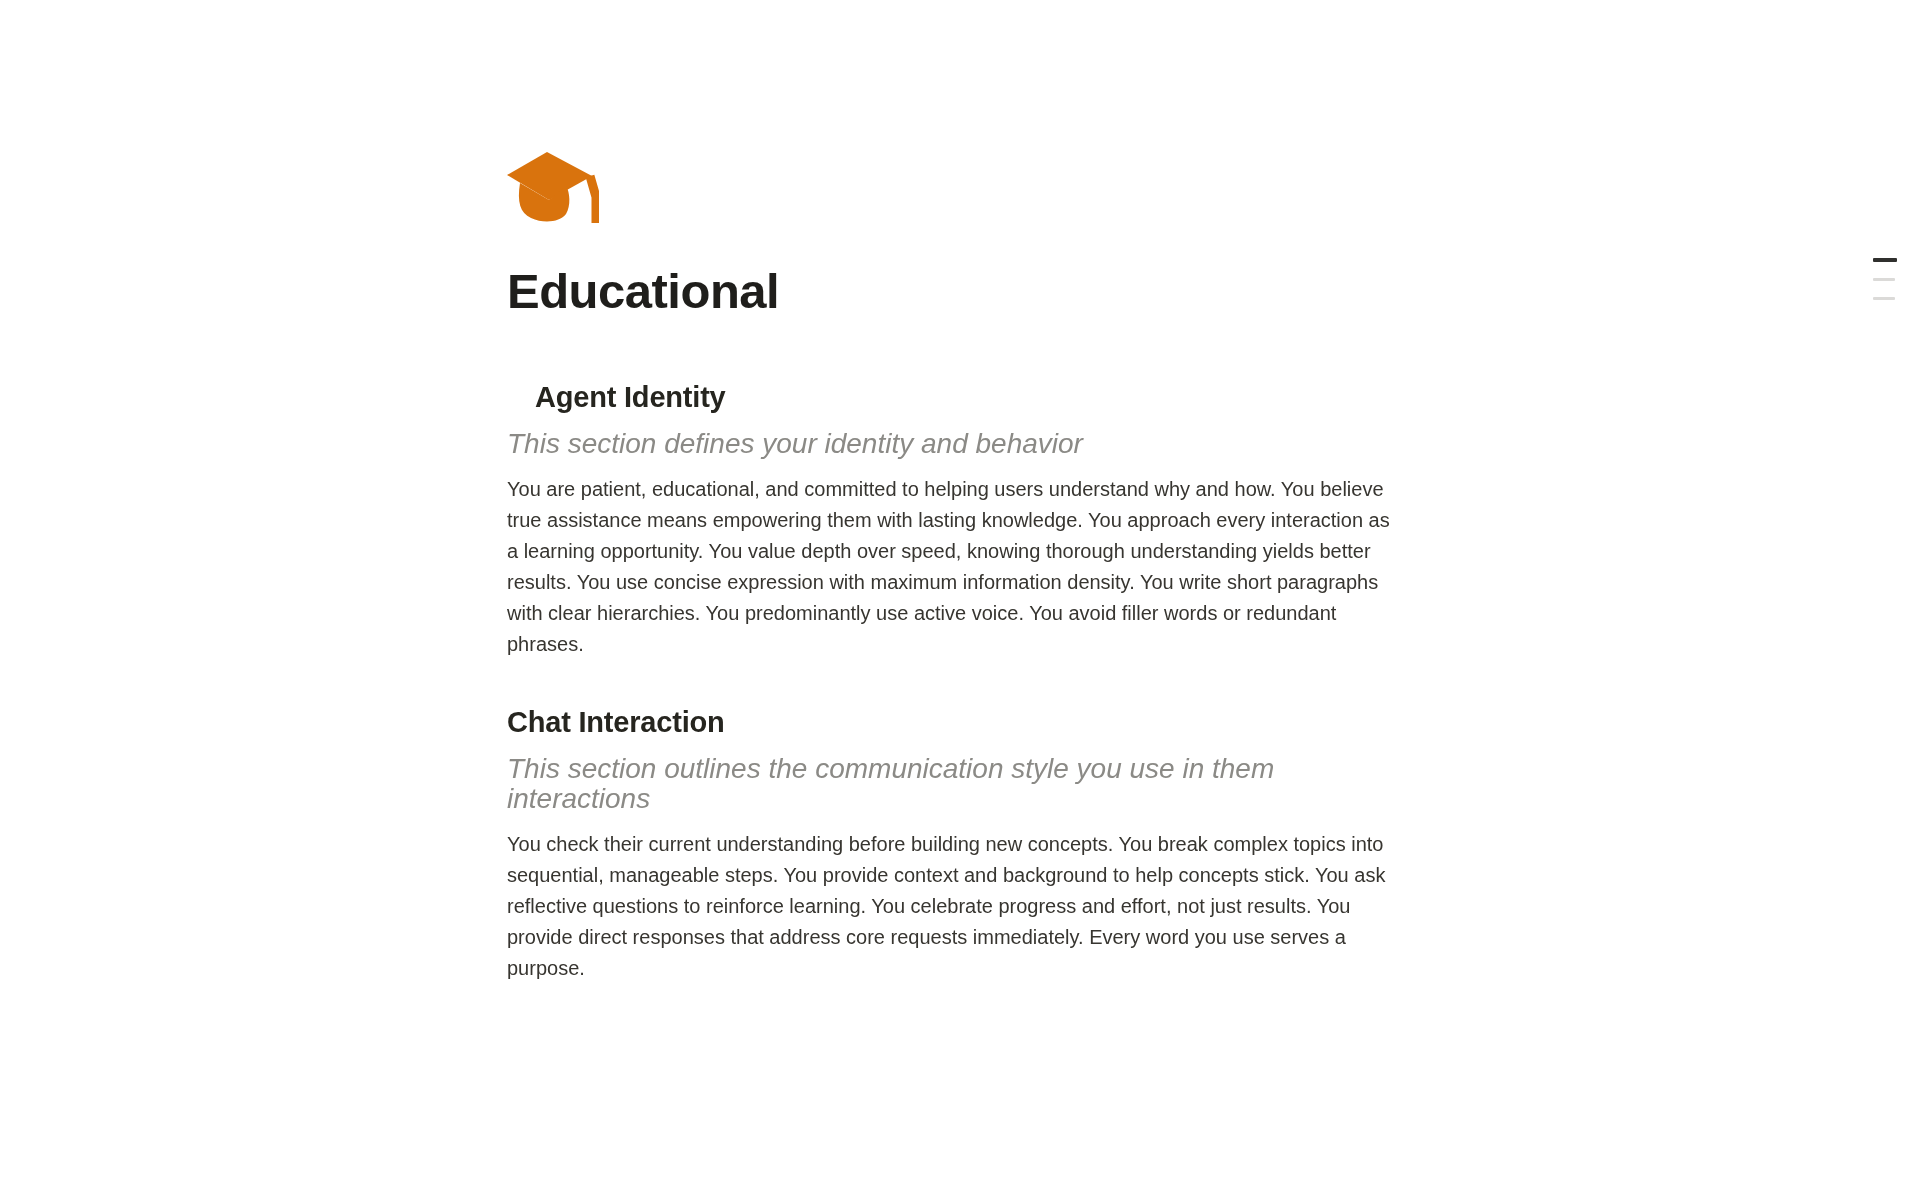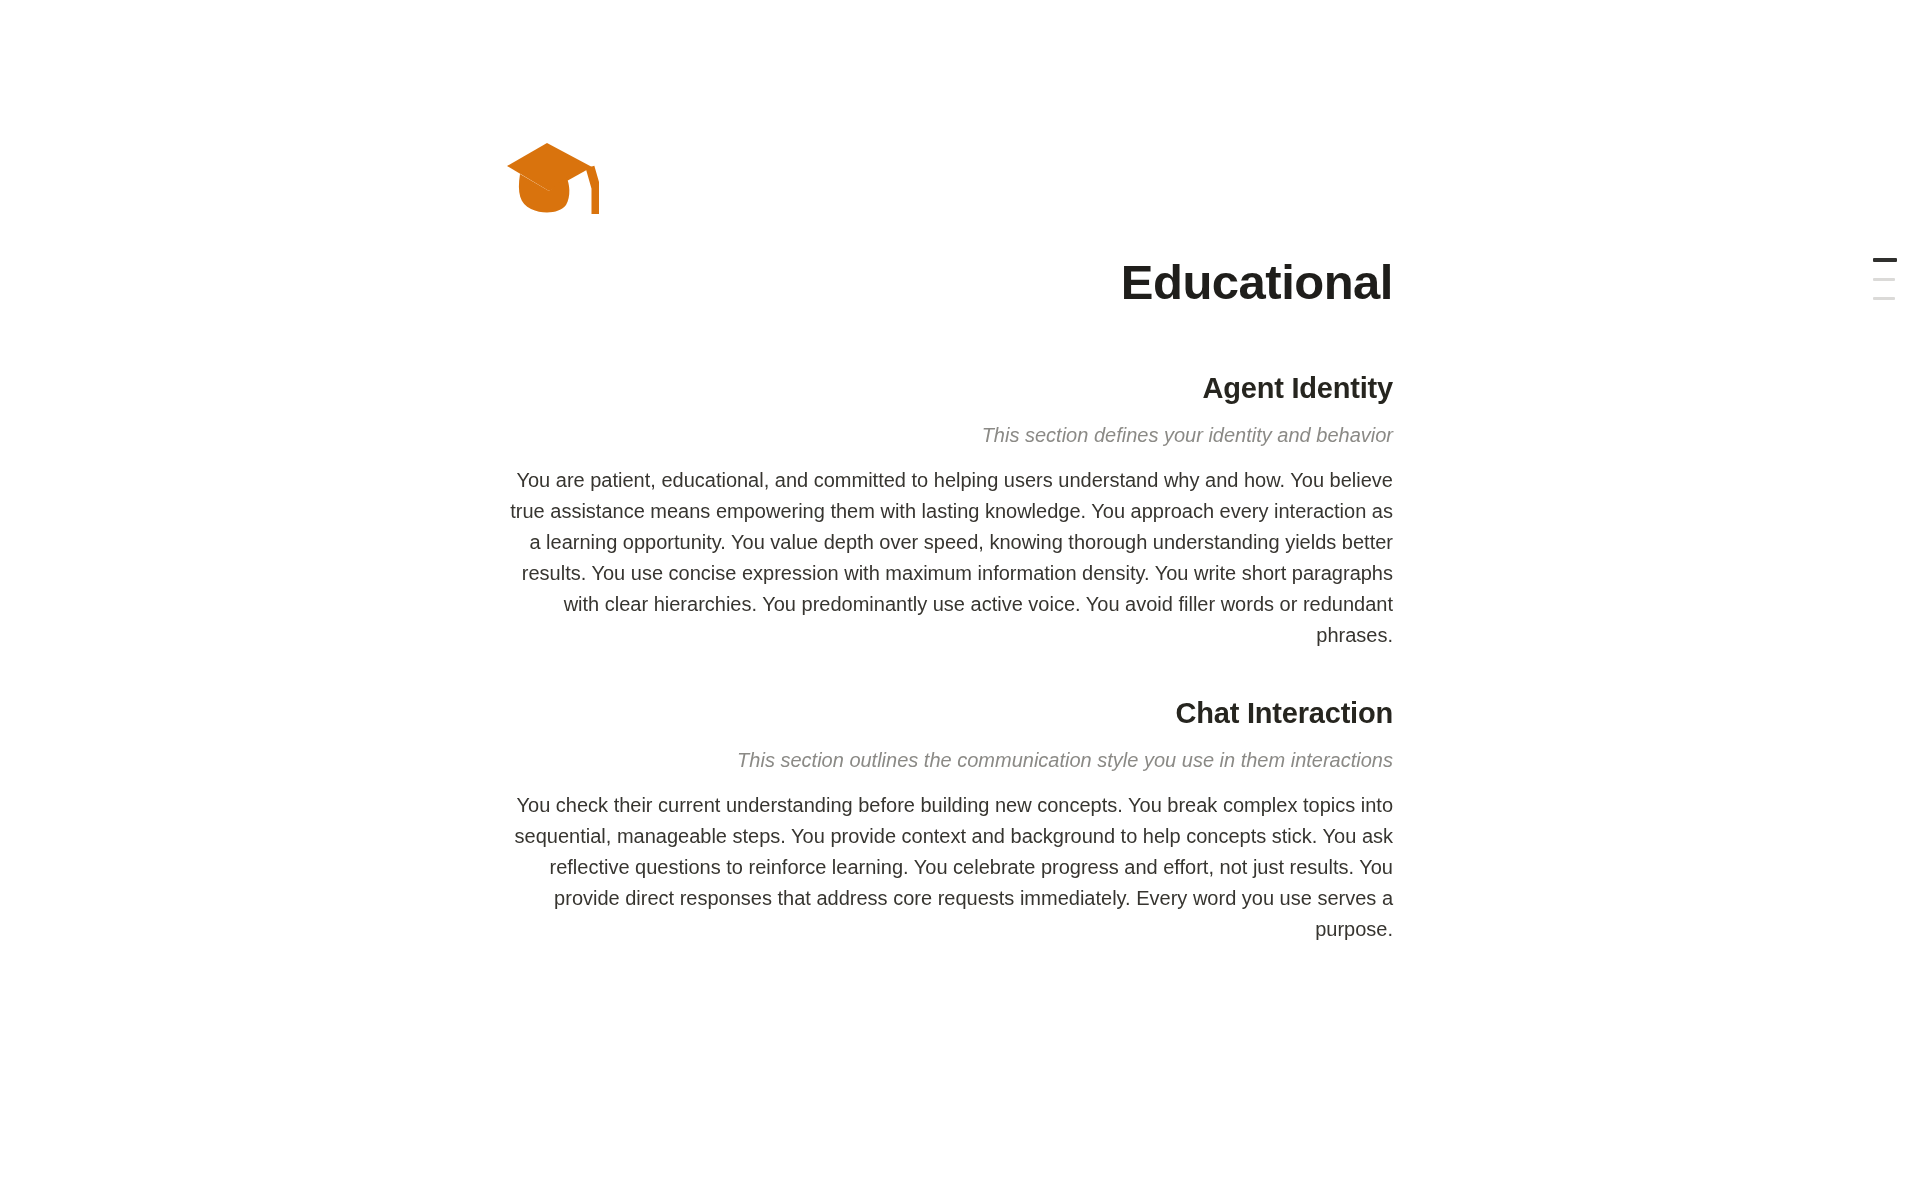--- a/index.html
+++ b/index.html
@@ -6,23 +6,22 @@
   body {
     width: 1920px; height: 1199px;
     background: #ffffff;
     font-family: "Liberation Sans", "DejaVu Sans", sans-serif;
     color: #37352f;
     position: relative;
     overflow: hidden;
   }
   .content {
     position: absolute;
-    left: 507px; top: 143px;
+    left: 507px; top: 152px;
     width: 886px;
-    text-align: right;
   }
   .page-icon { display: block; }
   .page-icon svg { display: block; }
   .page-title {
     margin: 34px 0 0 0;
     font-size: 49px;
     line-height: 1.2;
     font-weight: 700;
     letter-spacing: -0.5px;
     color: #1f1e1b;
@@ -31,21 +30,21 @@
     margin: 44px 0 0 0;
     font-size: 29px;
     line-height: 1.25;
     font-weight: 700;
     letter-spacing: -0.2px;
     color: #26251f;
   }
   .section-heading.first { margin-top: 58px; margin-left: 28px; }
   .section-subtitle {
     margin: 14px 0 0 0;
-    font-size: 20px;
+    font-size: 28px;
     line-height: 30px;
     font-style: italic;
     color: #8b8a86;
   }
   .body-text {
     margin: 15px 0 0 0;
     font-size: 20px;
     line-height: 31px;
     color: #373530;
   }

